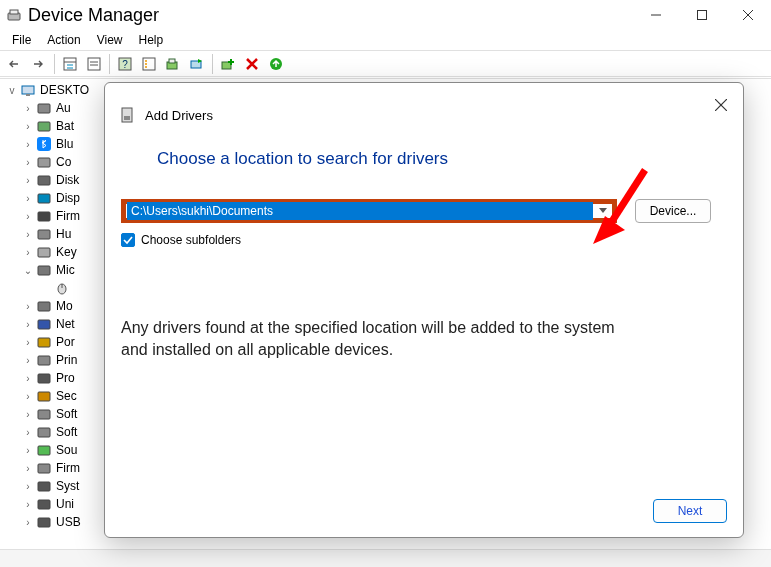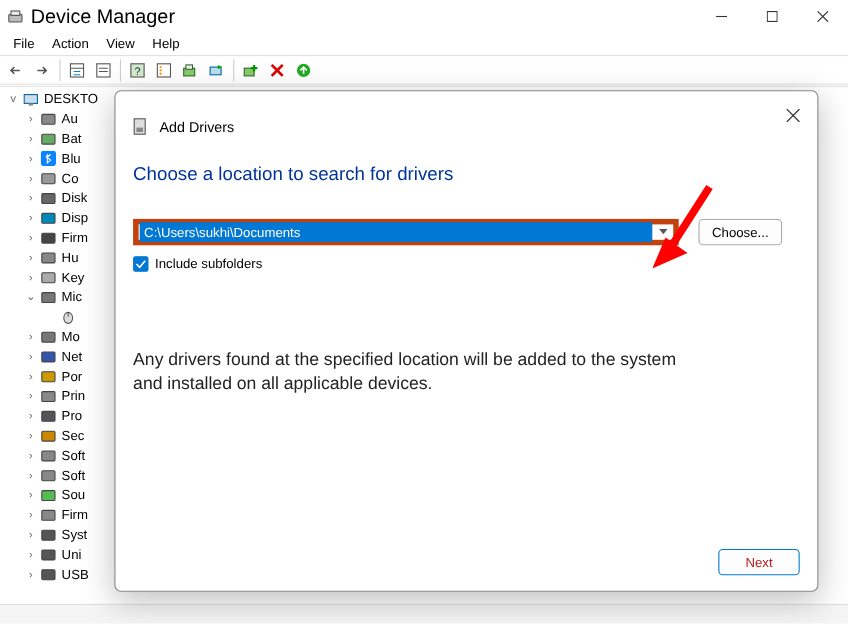--- a/index.html
+++ b/index.html
@@ -33,28 +33,28 @@
   .statusbar { position:absolute; bottom:0; left:0; right:0; height:18px; border-top:1px solid #e0e0e0; background:#f5f5f5; }
 
   
   .dialog { position:absolute; left:104px; top:82px; width:640px; height:456px; background:#fff; border:1px solid #888; border-radius:6px; box-shadow:0 8px 30px rgba(0,0,0,.25); display:flex; flex-direction:column; }
   .dialog .dlgclose { position:absolute; right:8px; top:8px; width:28px; height:28px; display:flex; align-items:center; justify-content:center; cursor:pointer; font-size:15px; color:#333; }
 
   .dlghead { display:flex; align-items:center; padding:22px 10px 6px 14px; gap:10px; font-size:13px; }
   .dlghead .ic { width:16px; height:20px; display:flex; align-items:center; justify-content:center; }
 
   .dlgbody { flex:1; padding:18px 32px 10px 16px; position:relative; }
-  .dlgtitle { font-size:17px; color:#003399; margin-bottom:30px; }
+  .dlgtitle { font-size:17px; color:#003399; margin-bottom:30px;margin-left:36px; }
 
   .pathrow { display:flex; align-items:center; gap:18px; }
   .combo { flex:1; height:24px; border:5px solid #c2410c; background:#fff; display:flex; align-items:center; position:relative; }
   .combo .text { flex:1; padding:0 4px; background:#0078d4; color:#fff; height:18px; margin:1px; line-height:18px; font-size:12px; }
   .combo .drop { width:18px; text-align:center; color:#555; font-size:9px; cursor:pointer; }
   .btn { height:24px; min-width:76px; padding:0 10px; border:1px solid #aaa; border-radius:4px; background:#fdfdfd; font-size:12px; display:flex; align-items:center; justify-content:center; cursor:pointer; }
-  .btn.primary { border-color:#0078d4; color:#b91c1c; }
+  .btn.primary { border-color:#0078d4; color:#1d4ed8; }
 
   .cbrow { display:flex; align-items:center; margin-top:10px; gap:6px; }
   .cb { width:14px; height:14px; border:1px solid #0078d4; background:#0078d4; display:flex; align-items:center; justify-content:center; color:#fff; font-size:10px; border-radius:2px; }
 
   .dlgnote { font-size:16px; color:#222; margin-top:70px; line-height:1.4; max-width:520px; }
 
   .dlgfoot { padding:10px 16px 14px; display:flex; justify-content:flex-end; gap:10px; }
 
   
   .arrow { position:absolute; left:488px; top:35px; pointer-events:none; }
@@ -428,30 +428,30 @@
 
     <div class="pathrow">
       <div class="combo">
         <div class="text">C:\Users\sukhi\Documents</div>
         <div class="drop">
           <svg width="8" height="6">
               <path d="M0 0 L8 0 L4 5 Z" fill="#555"></path>
             </svg>
         </div>
       </div>
-      <div class="btn">Choose...</div>
+      <div class="btn">Device...</div>
     </div>
 
     <div class="cbrow">
       <div class="cb">
         <svg width="10" height="10">
             <path d="M1 5 L4 8 L9 2" stroke="#fff" stroke-width="1.6" fill="none"></path>
           </svg>
       </div>
-      <span>Include subfolders</span>
+      <span>Choose subfolders</span>
     </div>
 
     <div class="dlgnote">Any drivers found at the specified location will be added to the system and installed on all applicable devices.</div>
 
     <svg class="arrow" width="60" height="80">
       <defs></defs>
       <line x1="52" y1="4" x2="16" y2="60" stroke="#ff0000" stroke-width="7"></line>
       <polygon points="0,78 12,50 32,64" fill="#ff0000"></polygon>
     </svg>
   </div>

